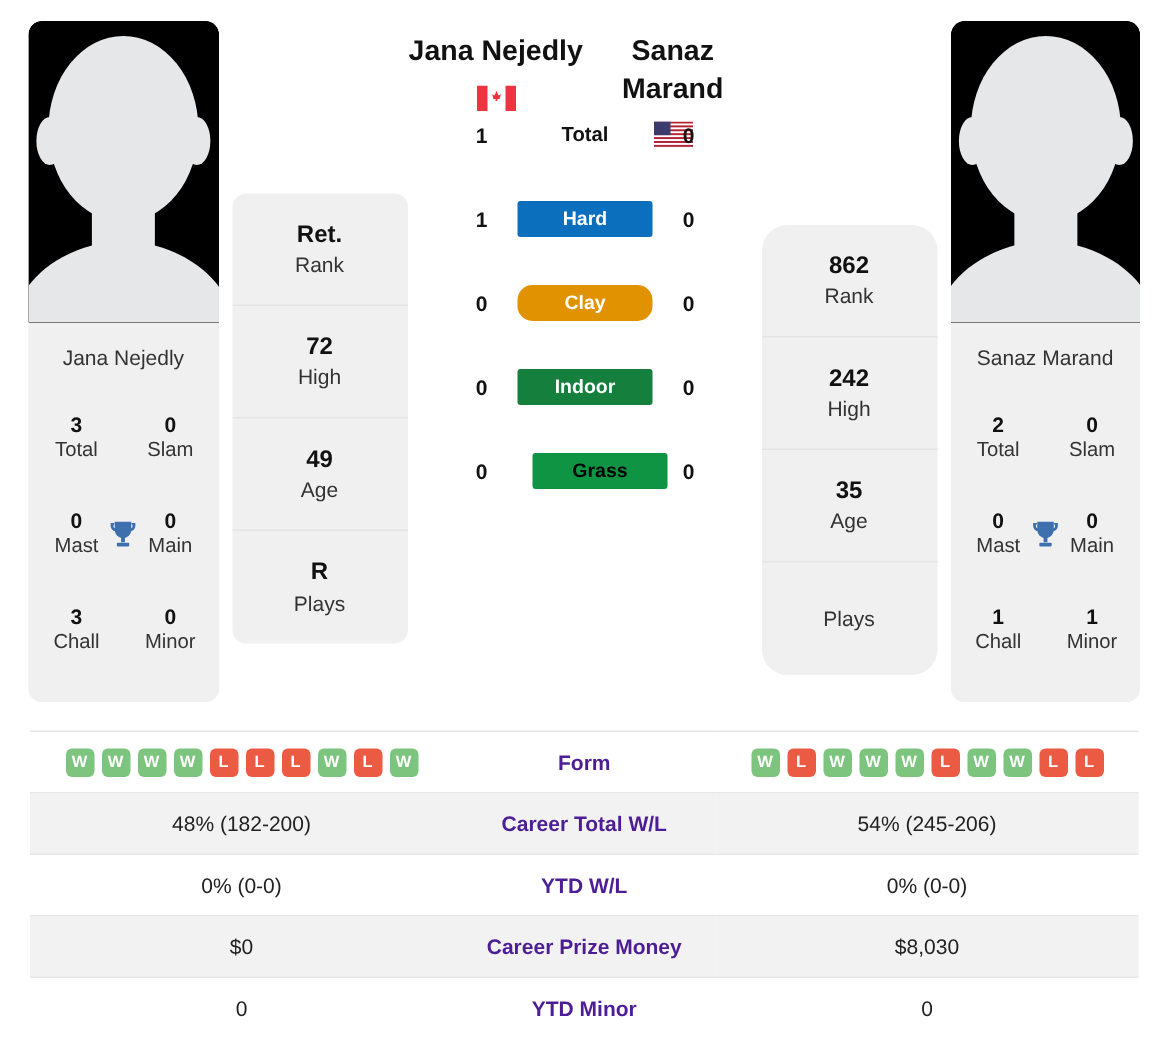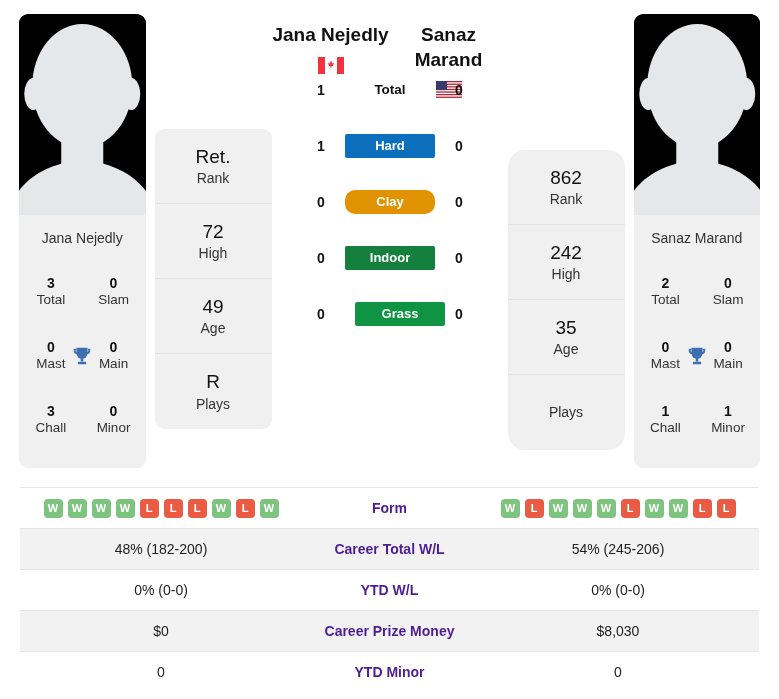--- a/index.html
+++ b/index.html
@@ -112,22 +112,22 @@
     height: 75px;
     display: flex;
     flex-direction: column;
     align-items: center;
     justify-content: center;
     border-bottom: 1px solid #e4e4e4;
     line-height: 1.3;
   }
   .stat-cell:last-child { border-bottom: none; }
   .stat-num {
-    font-size: 19px;
-    font-weight: normal;
+    font-size: 16px;
+    font-weight: bold;
     color: #111111;
   }
   .stat-lab {
     font-size: 14px;
     color: #333333;
   }
 
   
   .center-col {
     flex: 1;
@@ -450,21 +450,21 @@
         <div class="surface-pill" style="background: rgb(224, 146, 0); color: rgb(255, 255, 255); border-radius: 10px;">Clay</div>
         <div class="score-num">0</div>
       </div>
       <div class="surface-row">
         <div class="score-num">0</div>
         <div class="surface-pill" style="background: #15803d; color: rgb(255, 255, 255);">Indoor</div>
         <div class="score-num">0</div>
       </div>
       <div class="surface-row">
         <div class="score-num">0</div>
-        <div class="surface-pill" style="background: rgb(14, 148, 67); color: #ffffff; margin-left: 20px;">Grass</div>
+        <div class="surface-pill" style="background: rgb(14, 148, 67); color: #000000; margin-left: 20px;">Grass</div>
         <div class="score-num">0</div>
       </div>
     </div>
 
   <table class="stats-table">
     <tbody id="stats-tbody">
         <tr>
           <td class="val">
             <div class="form-strip">
               <span class="form-badge w">W</span>

